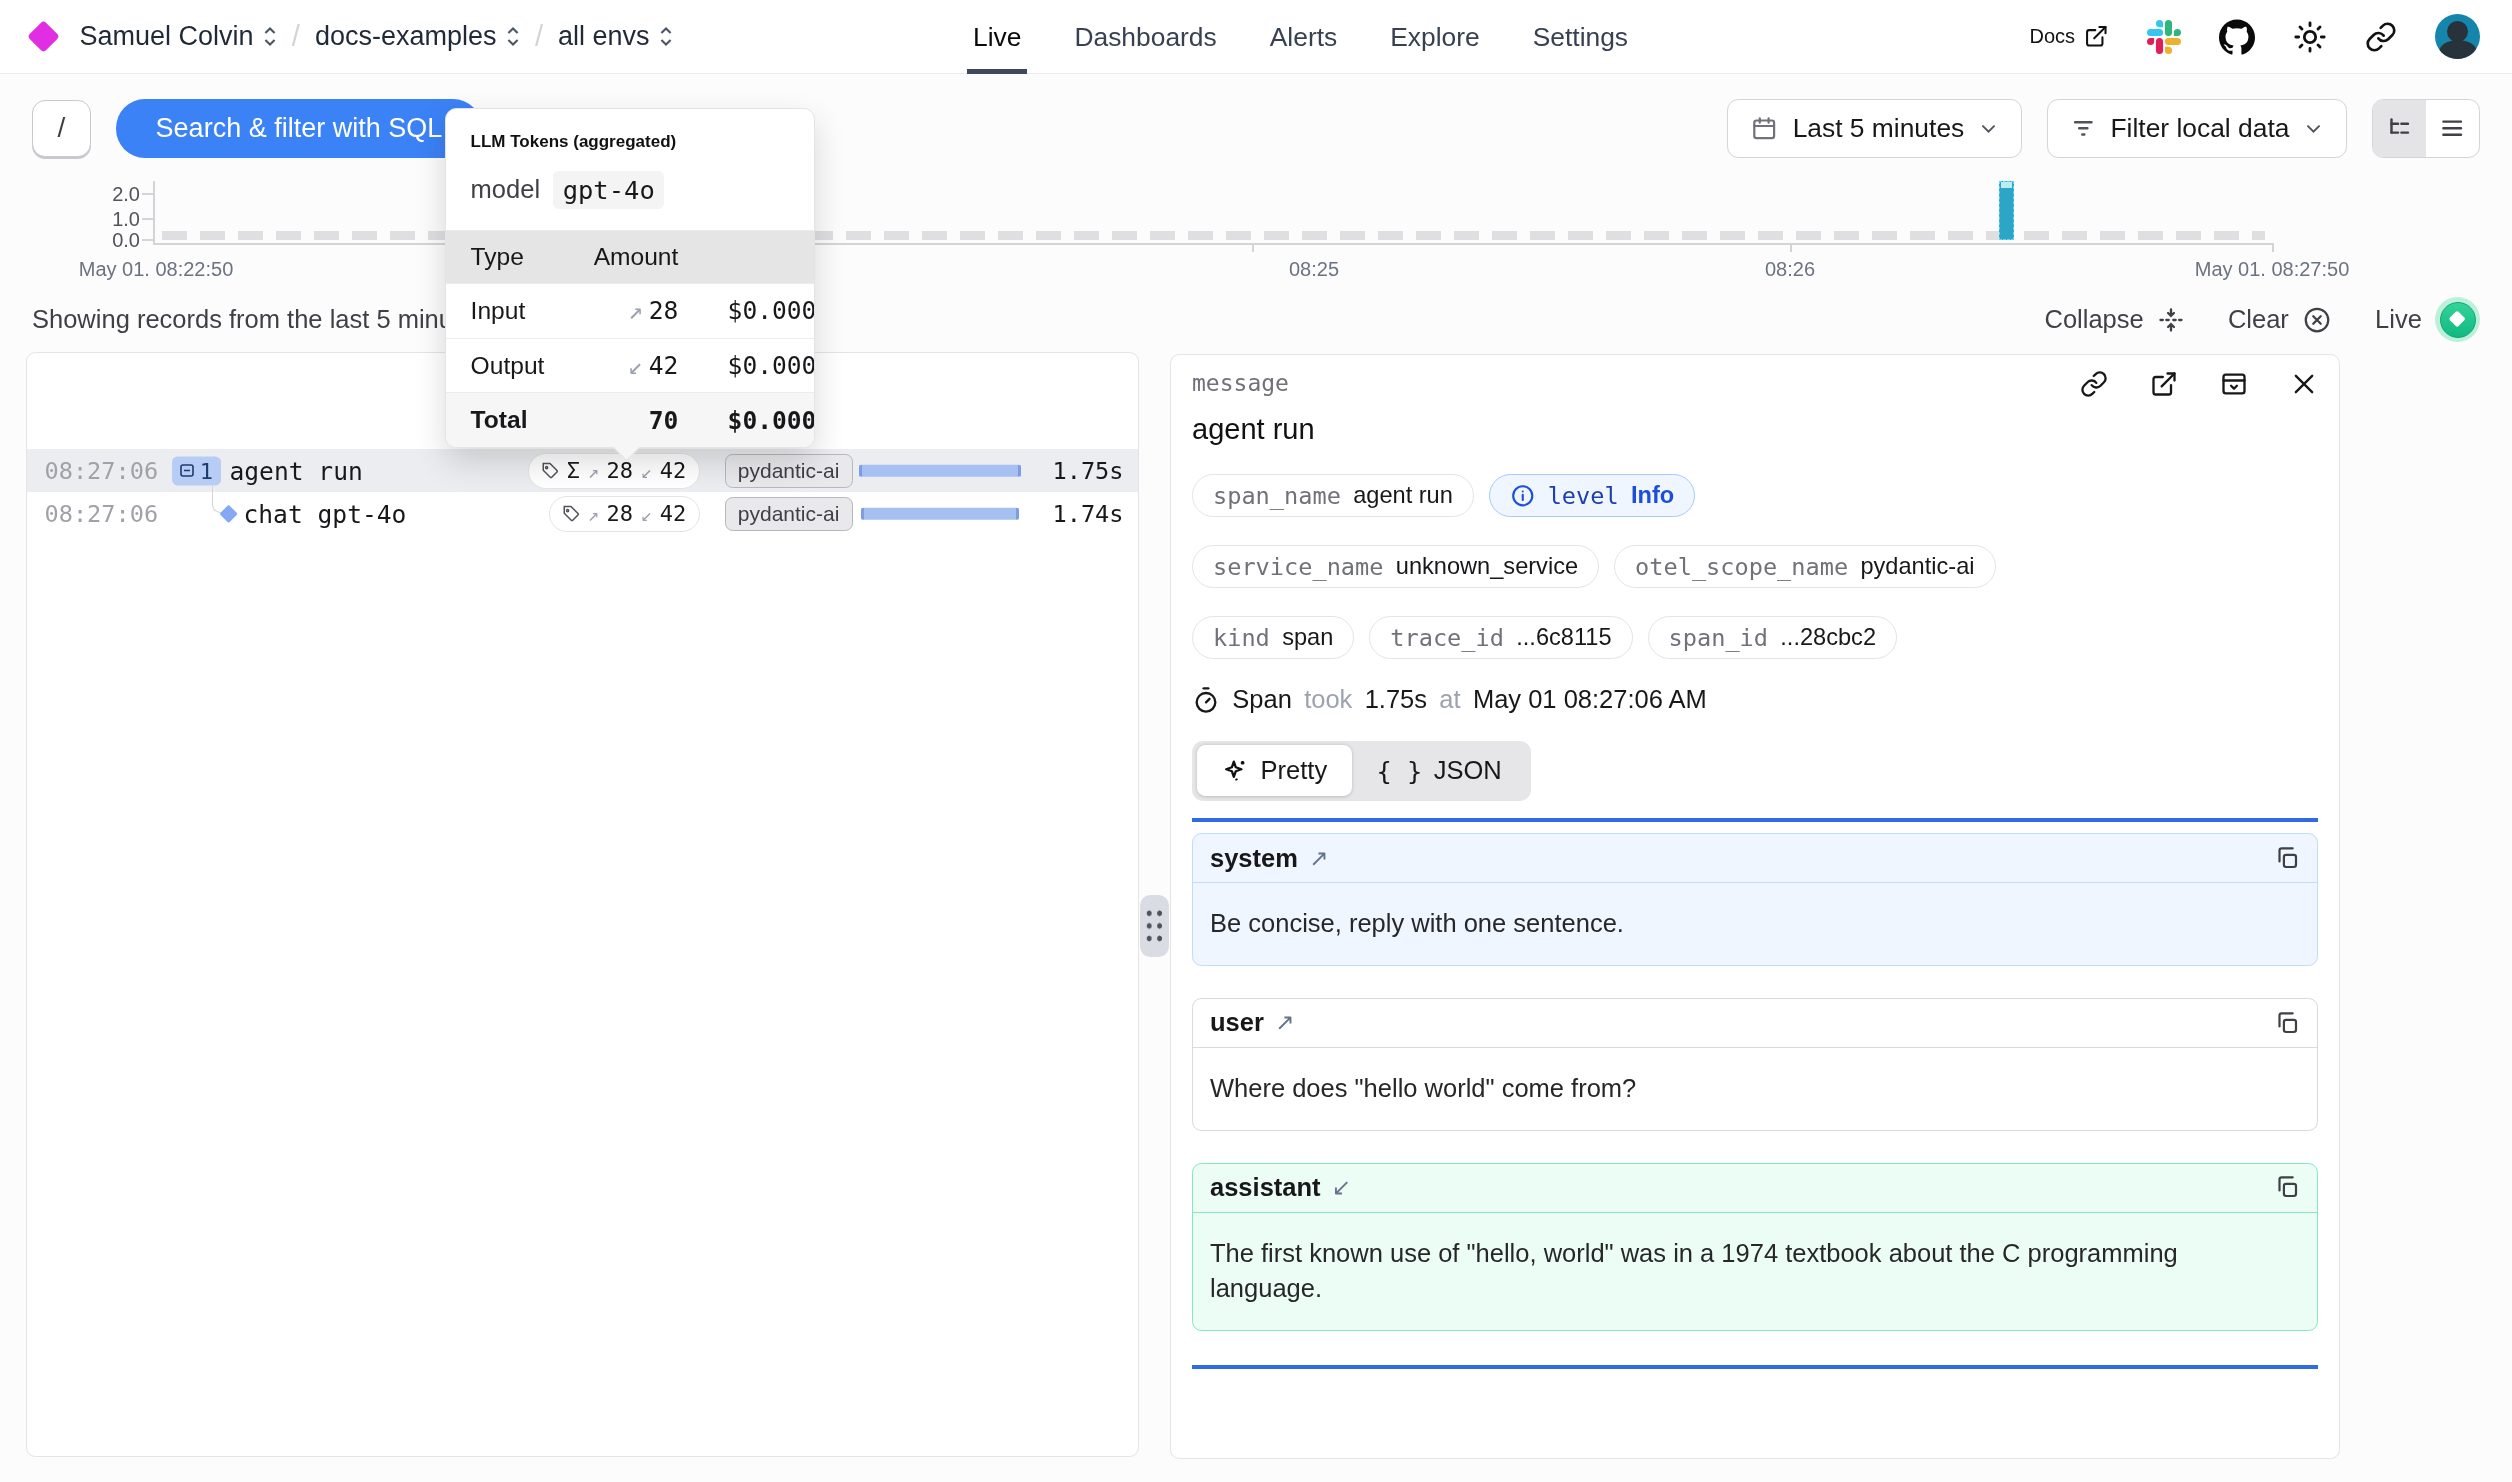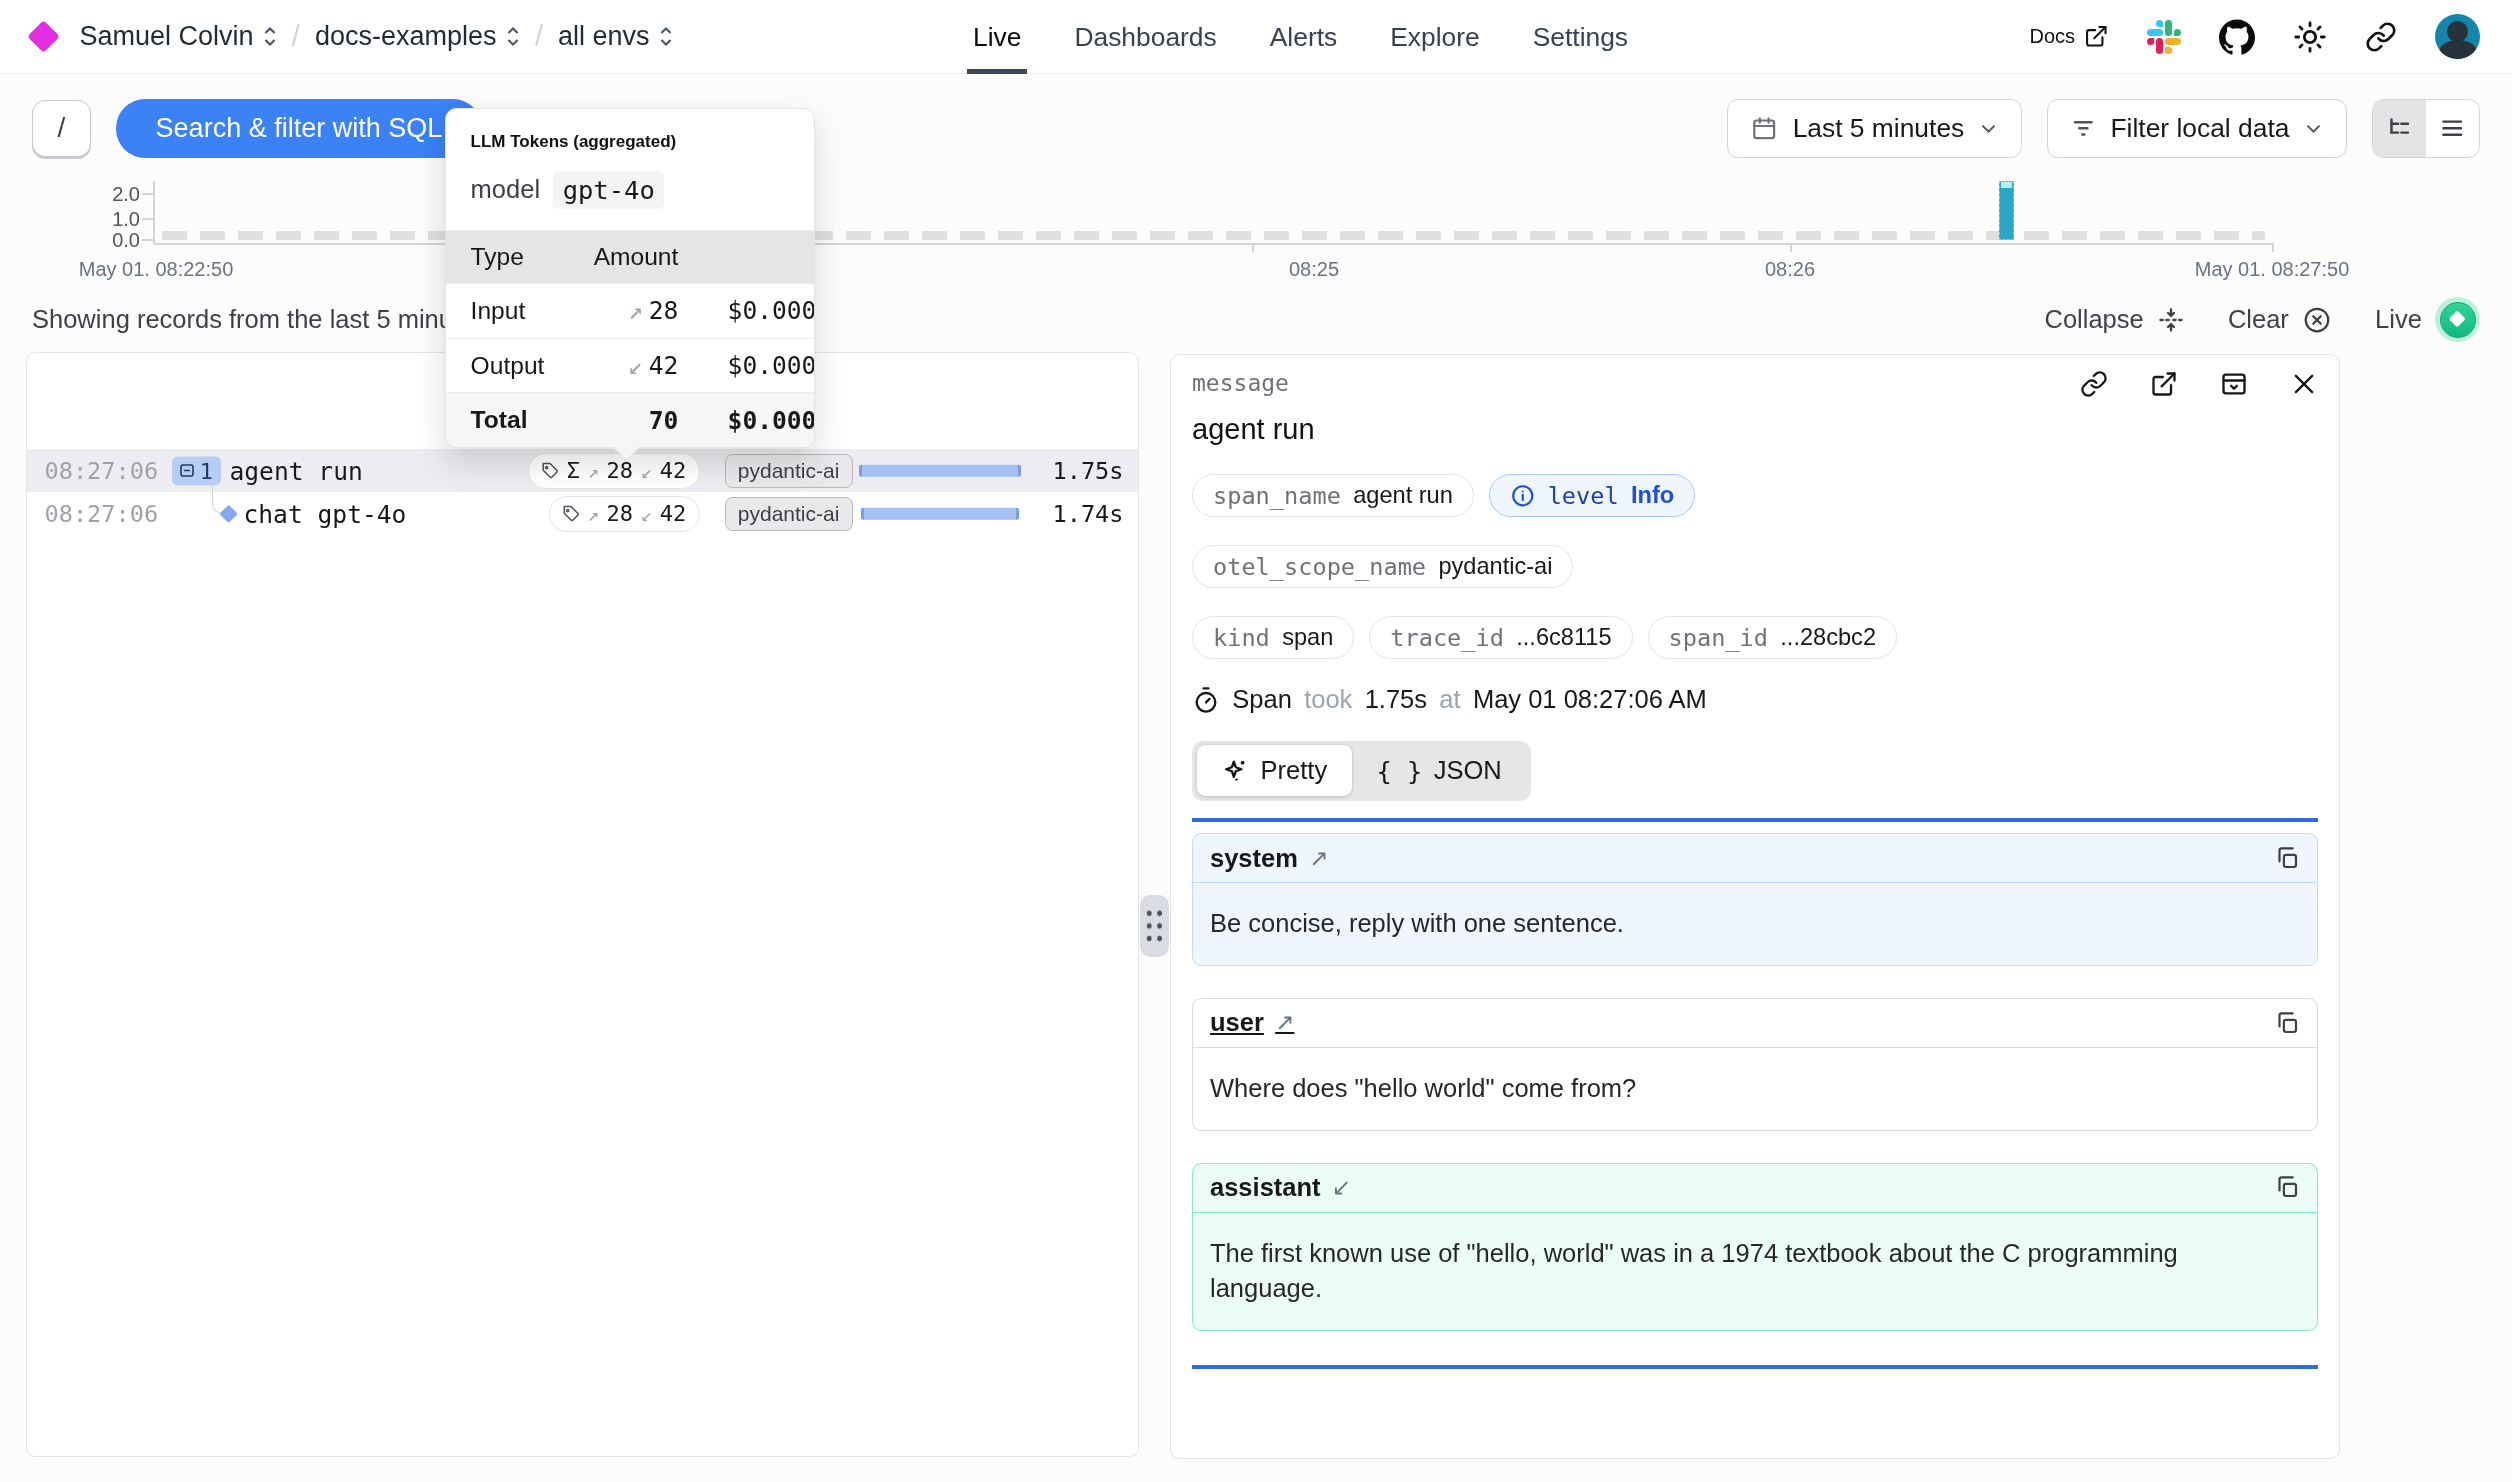--- a/index.html
+++ b/index.html
@@ -119,21 +119,21 @@
         border-radius:8.5px; cursor:pointer; }
   .vt.active { background:#fff; box-shadow:0 0.9px 3.8px rgba(0,0,0,.18); font-weight:500; }
   .blue-line { height:3.8px; background:#2e6be4; margin-top:17px; }
   .msg { border:1.9px solid; border-radius:9.4px; margin-top:32px; }
   .msg.first { margin-top:11.3px; }
   .msg-head { display:flex; align-items:center; height:49px; padding:0 17px; border-bottom:1.9px solid; font-size:25.5px; font-weight:700; }
   .msg-dir { margin-left:11.3px; color:#64748b; font-weight:400; font-size:23px; }
   .msg-copy { margin-left:auto; cursor:pointer; }
   .msg-body { padding:23px 17px; font-size:25.5px; color:#27272a; line-height:1.4; }
   .msg.blue  { background:#eff6ff; border-color:#bfdbfe; } .msg.blue .msg-head { border-color:#bfdbfe; }
-  .msg.plain { background:#fff;    border-color:#d9d9de; } .msg.plain .msg-head { border-color:#d9d9de;text-decoration:underline; }
+  .msg.plain { background:#fff;    border-color:#d9d9de; } .msg.plain .msg-head { border-color:#d9d9de; }
   .msg.green { background:#ecfdf5; border-color:#86e8c0; } .msg.green .msg-head { border-color:#86e8c0; }
   .msg.green .msg-body { max-width:1105px; }
 
   
   .tooltip { position:absolute; left:445px; top:108px; width:370px; background:#fff; border:1.4px solid #e4e4e7;
              border-radius:11.3px; box-shadow:0 13.2px 32px rgba(0,0,0,.15); z-index:40; }
   .tt-top { padding:23px 24.6px 21px; }
   .tt-title { font-size:17px; font-weight:700; color:#111; }
   .tt-model { margin-top:19px; font-size:25.5px; color:#3f3f46; display:flex; gap:13.2px; align-items:center; }
   .tt-code { font-family:"DejaVu Sans Mono",monospace; background:#f4f4f5; padding:3.8px 9.4px; border-radius:5.7px; color:#18181b; }
@@ -403,20 +403,24 @@
           <svg width="25.5" height="25.5" viewBox="0 0 24 24" fill="none" stroke="#1d4ed8" stroke-width="2" stroke-linecap="round">
               <circle cx="12" cy="12" r="9"></circle>
               <path d="M12 11v5"></path>
               <path d="M12 8h.01"></path>
             </svg>
           <span class="k">level</span>
             <span class="v">Info</span>
         </span>
       </div>
       <div class="attr-row">
+        <span class="pill">
+            <span class="k">service_name</span>
+            <span class="v">unknown_service</span>
+          </span>
         <span class="pill">
             <span class="k">otel_scope_name</span>
             <span class="v">pydantic-ai</span>
           </span>
       </div>
       <div class="attr-row">
         <span class="pill">
             <span class="k">kind</span>
             <span class="v">span</span>
           </span>

